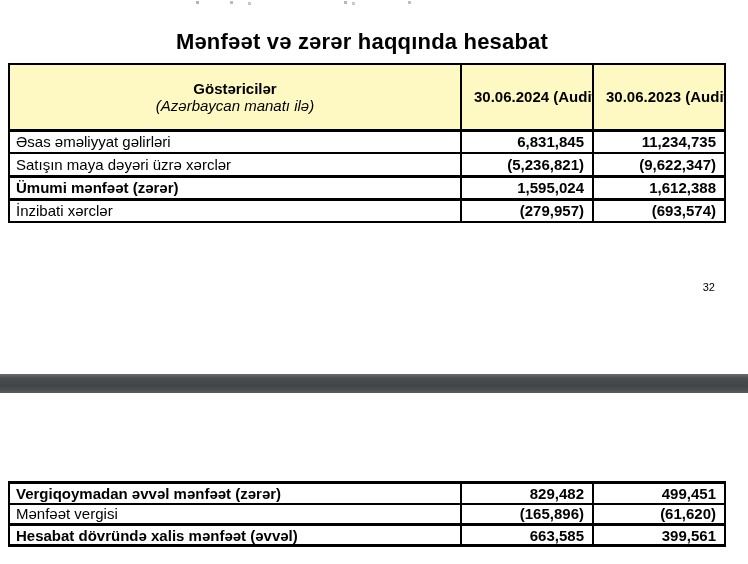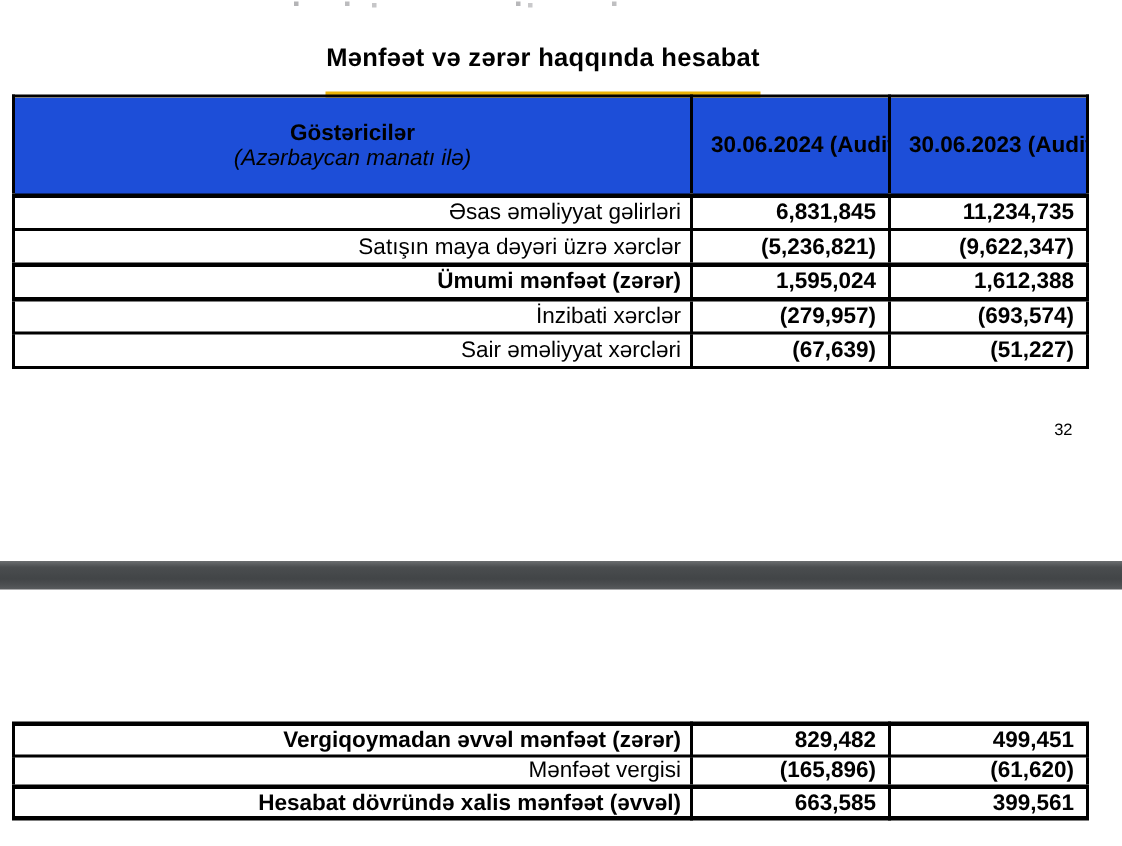--- a/index.html
+++ b/index.html
@@ -18,22 +18,22 @@
     position: absolute; top: 1px; left: 196px;
     width: 3px; height: 3px; background: #b4b4b6;
     box-shadow: 34px 0 0 #bcbcbe, 52px 1px 0 #c6c6c8, 148px 0 0 #b8b8ba, 156px 1px 0 #c9c9cb, 212px 0 0 #bfbfc1;
   }
 
   .doc-title {
     position: absolute; top: 29px; left: 0; width: 724px;
     text-align: center;
   }
   .doc-title span {
-    font-size: 17px; font-weight: bold; letter-spacing: 0.2px;
-    border-bottom: 4px solid #eab308; padding-bottom: 13px;
+    font-size: 22px; font-weight: bold; letter-spacing: 0.2px;
+    border-bottom: 6px solid #eab308; padding-bottom: 13px;
   }
 
   table.fin {
     position: absolute; left: 8px;
     width: 717px;
     border-collapse: collapse;
     table-layout: fixed;
     font-size: 15px;
     border: 2px solid #000;
   }
@@ -42,25 +42,24 @@
 
   col.c-label { width: 452px; }
   col.c-val   { width: 132px; }
 
   .fin th, .fin td {
     border: 2px solid #000;
     padding: 0 6px;
     overflow: hidden;
     white-space: nowrap;
     vertical-align: middle;
-    text-align: right;
   }
 
   #table1 thead th {
-    background: #1d4ed8;
+    background: #fef9c3;
     text-align: center;
     height: 66px;
     padding: 2px 12px;
     border-bottom: 3px solid #000;
     vertical-align: middle;
   }
   .hdr-main { font-weight: bold; font-size: 15px; }
   .hdr-sub  { font-style: italic; font-weight: normal; font-size: 15px; }
   .col-head {
     white-space: pre-line;
@@ -132,25 +131,20 @@
     <tr class="bold emph">
       <td>Ümumi mənfəət (zərər)</td>
       <td class="num">1,595,024</td>
       <td class="num">1,612,388</td>
     </tr>
     <tr>
       <td>İnzibati xərclər</td>
       <td class="num">(279,957)</td>
       <td class="num">(693,574)</td>
     </tr>
-    <tr>
-      <td>Sair əməliyyat xərcləri</td>
-      <td class="num">(67,639)</td>
-      <td class="num">(51,227)</td>
-    </tr>
   </tbody>
 </table>
 
 <div class="page-number">32</div>
 
 <div class="page-break-bar"></div>
 
 <table class="fin" id="table2">
   <colgroup>
       <col class="c-label">

